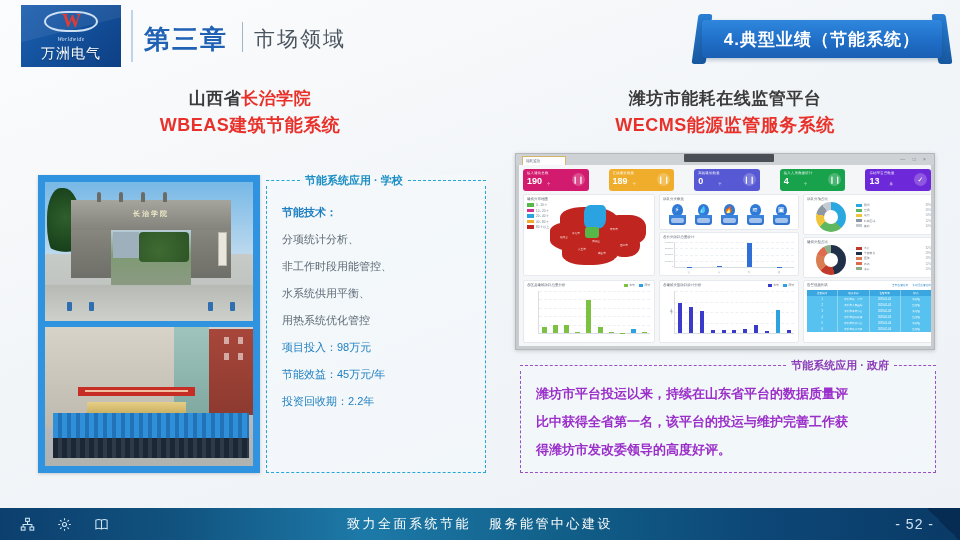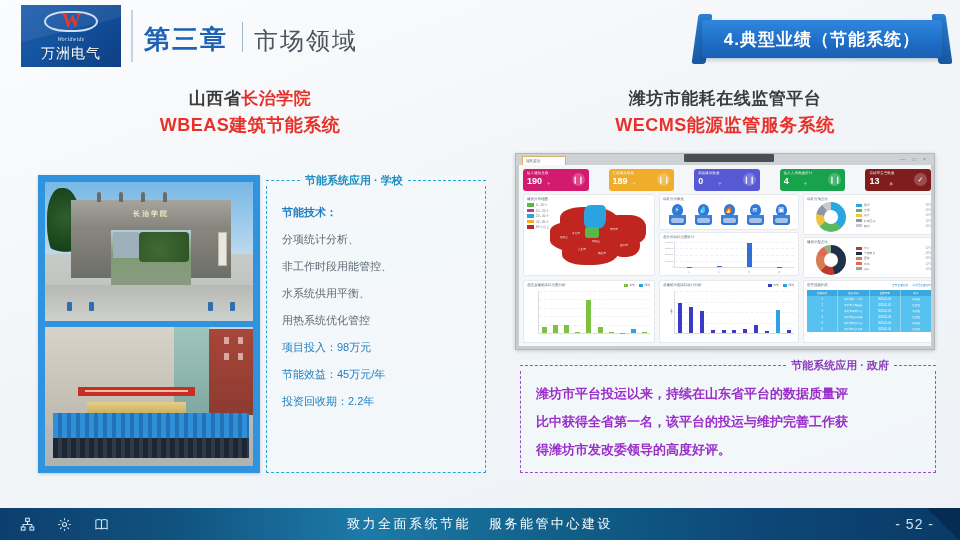--- a/index.html
+++ b/index.html
@@ -41,21 +41,21 @@
     margin-top: 3px; text-shadow: 0 1px 1px rgba(0,0,0,.25);
   }
   .logo-divider { position: absolute; left: 131px; top: 10px; width: 2px; height: 52px; background: #bfd4e8; }
   .chapter {
     position: absolute; left: 144px; top: 22px;
     font-size: 26px; font-weight: bold; color: #1f62b4; letter-spacing: 2px;
   }
   .chapter-sep { position: absolute; left: 242px; top: 22px; width: 1px; height: 30px; background: #9fb6c9; }
   .chapter-sub {
     position: absolute; left: 254px; top: 25px;
-    font-size: 24px; color: #4a5560; letter-spacing: 2px;
+    font-size: 21px; color: #4a5560; letter-spacing: 2px;
   }
 
   .badge {
     position: absolute; right: 18px; top: 20px; height: 38px; padding: 0 22px;
     background: linear-gradient(180deg, #2f87dd 0%, #1f6ec7 55%, #1a60b4 100%);
     color: #fff; font-size: 17px; font-weight: bold; letter-spacing: 1px;
     display: flex; align-items: center; justify-content: center;
     border-radius: 4px;
     box-shadow: 0 2px 4px rgba(20,60,110,.28);
   }
@@ -427,21 +427,21 @@
           </div>
       </div>
       <div class="kpi" style="background:#18a24c">
         <div class="lbl">接入人员数量统计</div>
         <div class="num">4</div>
         <div class="unit">个</div>
         <div class="ic">
             <i>❙❙</i>
           </div>
       </div>
-      <div class="kpi" style="background:#7f1d1d">
+      <div class="kpi" style="background:#6d28d9">
         <div class="lbl">待处理告警数量</div>
         <div class="num">13</div>
         <div class="unit">条</div>
         <div class="ic">
             <i>✓</i>
           </div>
       </div>
     </div>
 
     <div class="panel" id="pnl-map">

